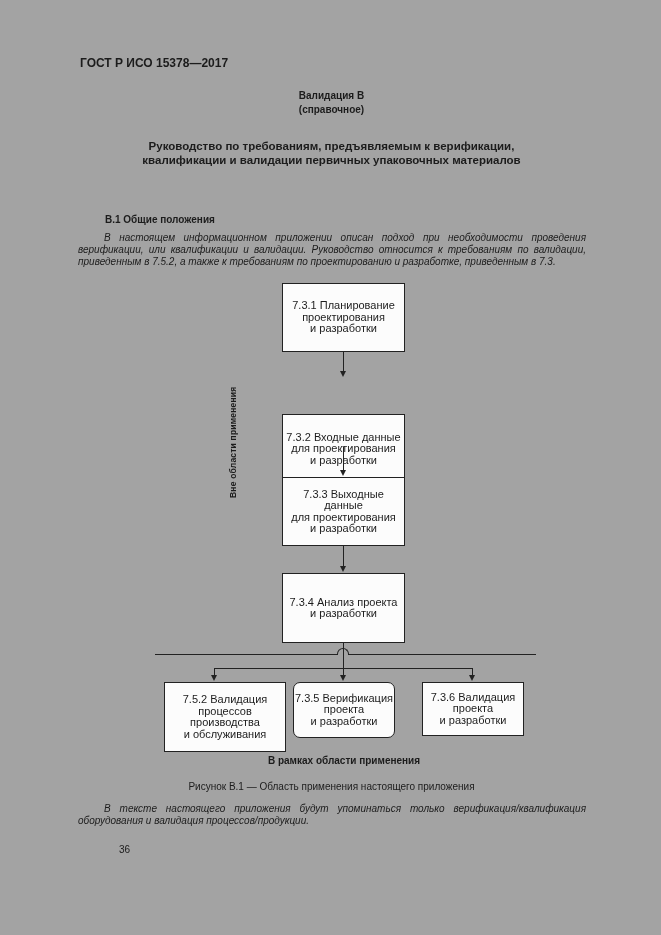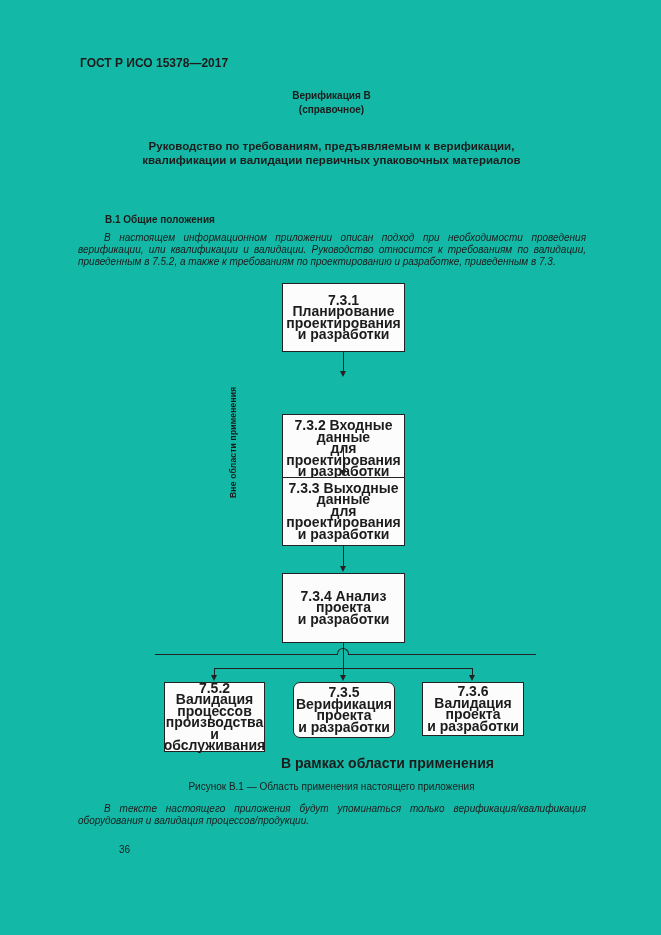--- a/index.html
+++ b/index.html
@@ -1,18 +1,18 @@
 <!DOCTYPE html>
 <html><head>
 <meta charset="utf-8">
 <style>
   html,body { margin:0; padding:0; background:#fcfcfc; }
   .page {
     position:relative; width:661px; height:935px; margin:0 auto;
-    background:#14b8a6; color:#1c1c1c;
+    background:#a3a3a3; color:#1c1c1c;
     font-family:"Liberation Sans", sans-serif;
     overflow:hidden;
   }
   .std-code { position:absolute; left:80px; top:56px; font-weight:bold; font-size:12px; }
   .appendix-label { position:absolute; left:78px; top:90px; width:507px; text-align:center; font-weight:bold; font-size:10px; }
   .appendix-type  { position:absolute; left:78px; top:104px; width:507px; text-align:center; font-weight:bold; font-size:10px; }
   .doc-title {
     position:absolute; left:78px; top:140px; width:507px; text-align:center;
     font-weight:bold; font-size:11.5px; line-height:13.5px; white-space:pre-line;
   }
@@ -22,27 +22,27 @@
     font-style:italic; font-size:10px; line-height:12.2px;
     text-align:justify; text-indent:26px;
   }
   .par1 { top:232px; }
   .par2 { top:803px; }
 
   
   .fbox {
     position:absolute; box-sizing:border-box; border:1px solid #222; background:#fcfcfc;
     display:flex; align-items:center; justify-content:center;
-    text-align:center; font-weight:bold; font-size:14px; line-height:11.5px; white-space:pre-line;
+    text-align:center; font-weight:normal; font-size:11px; line-height:11.5px; white-space:pre-line;
   }
   #box731 { left:282px; top:283px; width:123px; height:69px; }
   #box732 { left:282px; top:378px; width:123px; height:70px;margin-top:36px; }
   #box733 { left:282px; top:477px; width:123px; height:69px;text-align:center; }
   #box734 { left:282px; top:573px; width:123px; height:70px; }
-  #box752 { left:164px; top:682px; width:101px; height:70px; }
+  #box752 { left:164px; top:682px; width:122px; height:70px; }
   #box735 { left:293px; top:682px; width:102px; height:56px;border-radius:7px; }
   #box736 { left:422px; top:682px; width:102px; height:54px; }
 
   .vline { position:absolute; width:1px; background:#222; }
   #v1 { left:343px; top:351px; height:21px; }
   #v2 { left:343px; top:447px; height:24px; }
   #v3 { left:343px; top:546px; height:21px; }
   #v4 { left:343px; top:642px; height:34px; }
   #vdropL { left:214px; top:668px; height:8px; }
   #vdropR { left:472px; top:668px; height:8px; }
@@ -70,34 +70,34 @@
   #a5 { left:211px; top:675px; }
   #a6 { left:469px; top:675px; }
 
   .vlabel {
     position:absolute; left:224px; top:383px; width:18px; height:118px;
     display:flex; align-items:center; justify-content:center;
     writing-mode:vertical-rl; transform:rotate(180deg);
     font-weight:bold; font-size:8.5px; white-space:nowrap; letter-spacing:0.2px;
   }
   .inscope {
-    position:absolute; left:194px; top:755px; width:300px; text-align:right;
-    font-weight:bold; font-size:14px;
+    position:absolute; left:194px; top:755px; width:300px; text-align:center;
+    font-weight:bold; font-size:10px;
   }
   .fig-caption { position:absolute; left:78px; top:781px; width:507px; text-align:center; font-size:10px; }
   .page-number { position:absolute; left:78px; top:844px; font-size:10px;margin-left:41px; }
 </style>
 </head>
 <body>
 
 <div class="page">
 
   <div class="std-code">ГОСТ Р ИСО 15378—2017</div>
 
-  <div class="appendix-label">Верификация В</div>
+  <div class="appendix-label">Валидация В</div>
   <div class="appendix-type">(справочное)</div>
 
   <div class="doc-title">Руководство по требованиям, предъявляемым к верификации,
 квалификации и валидации первичных упаковочных материалов</div>
 
   <div class="section-heading">В.1 Общие положения</div>
 
   <div class="body-par par1">В настоящем информационном приложении описан подход при необходимости проведения верификации, или квалификации и валидации. Руководство относится к требованиям по валидации, приведенным в 7.5.2, а также к требованиям по проектированию и разработке, приведенным в 7.3.</div>
 
   <div class="fbox" id="box731">7.3.1 Планирование

